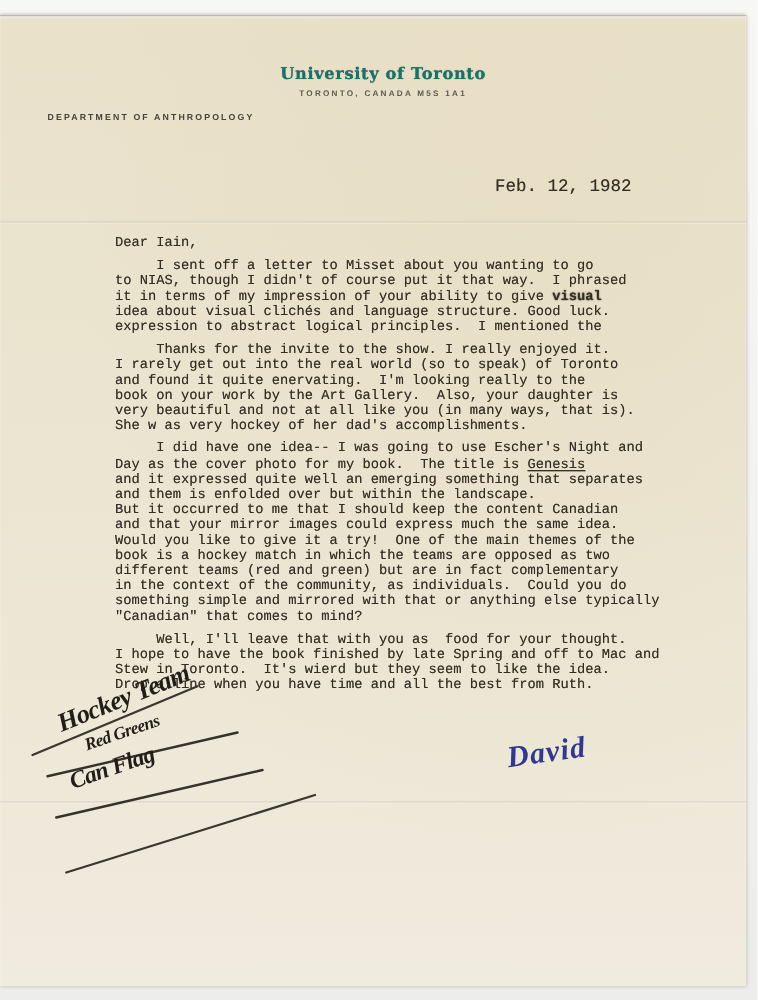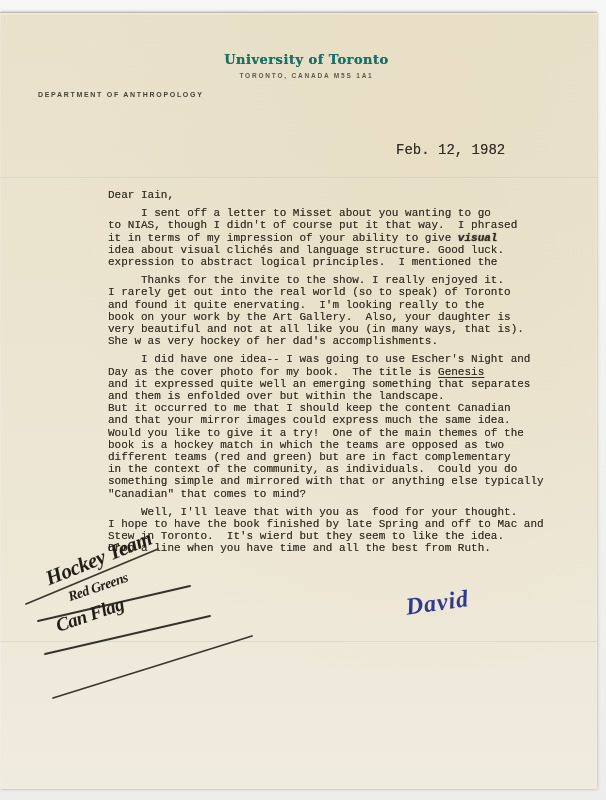--- a/index.html
+++ b/index.html
@@ -32,24 +32,24 @@
   .dept{
     position:absolute;left:38px;top:91px;
     font-size:7px;letter-spacing:1.7px;color:#45423a;font-weight:bold;
   }
   .type{
     font-family:"Liberation Mono","DejaVu Sans Mono",monospace;
     color:#332d23;text-shadow:0 0 0.5px rgba(45,38,28,0.55);
   }
   .date{position:absolute;left:396px;top:142px;font-size:14px;text-align:right;}
   .letter-body{position:absolute;left:92px;top:189px;width:470px;font-size:11px;line-height:12.2px;}
-  .para{margin:0 0 6px 16px;}
+  .para{margin:0 0 6px 0;}
   .line{white-space:pre;}
   .u{text-decoration:underline;text-underline-offset:2px;}
-  .smudge{font-weight:bold;text-shadow:0 0 1.2px rgba(40,34,24,0.9);font-style:italic;}
+  .smudge{font-weight:bold;text-shadow:0 0 1.2px rgba(40,34,24,0.9);}
   .marker{
     position:absolute;font-family:"Liberation Serif",serif;font-style:italic;font-weight:bold;
     color:#211d17;transform-origin:left top;letter-spacing:-0.5px;white-space:nowrap;
   }
   .sig{
     position:absolute;left:404px;top:594px;font-family:"Liberation Serif",serif;
     font-style:italic;font-weight:bold;font-size:24px;color:#31398e;
     transform:rotate(-8deg);transform-origin:left top;letter-spacing:1px;
   }
   .flourish{position:absolute;left:0;top:540px;}

